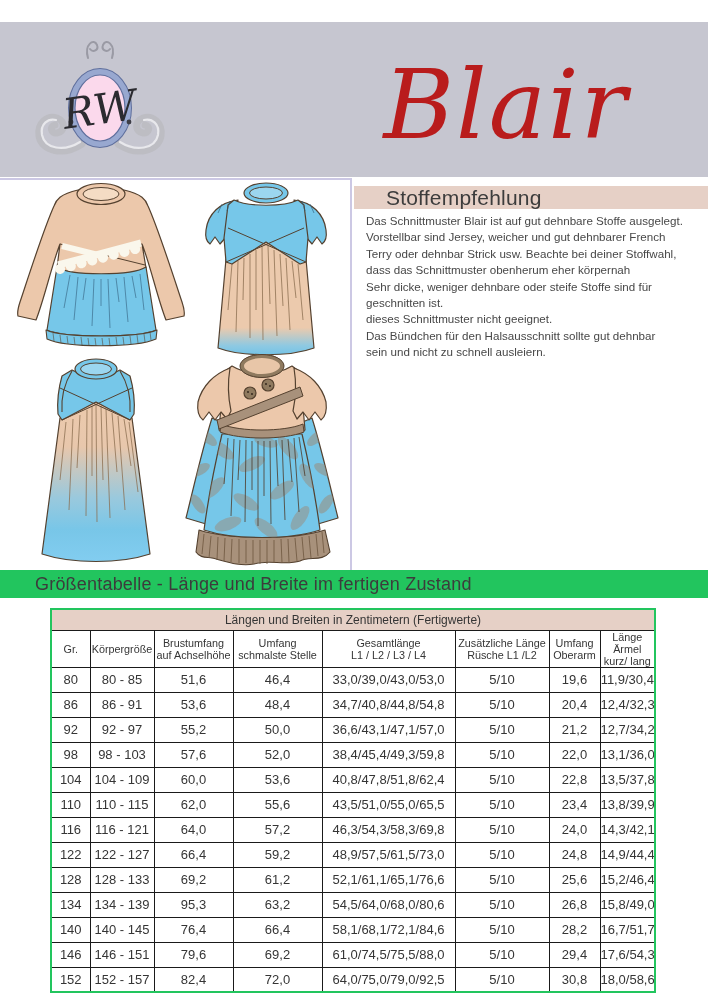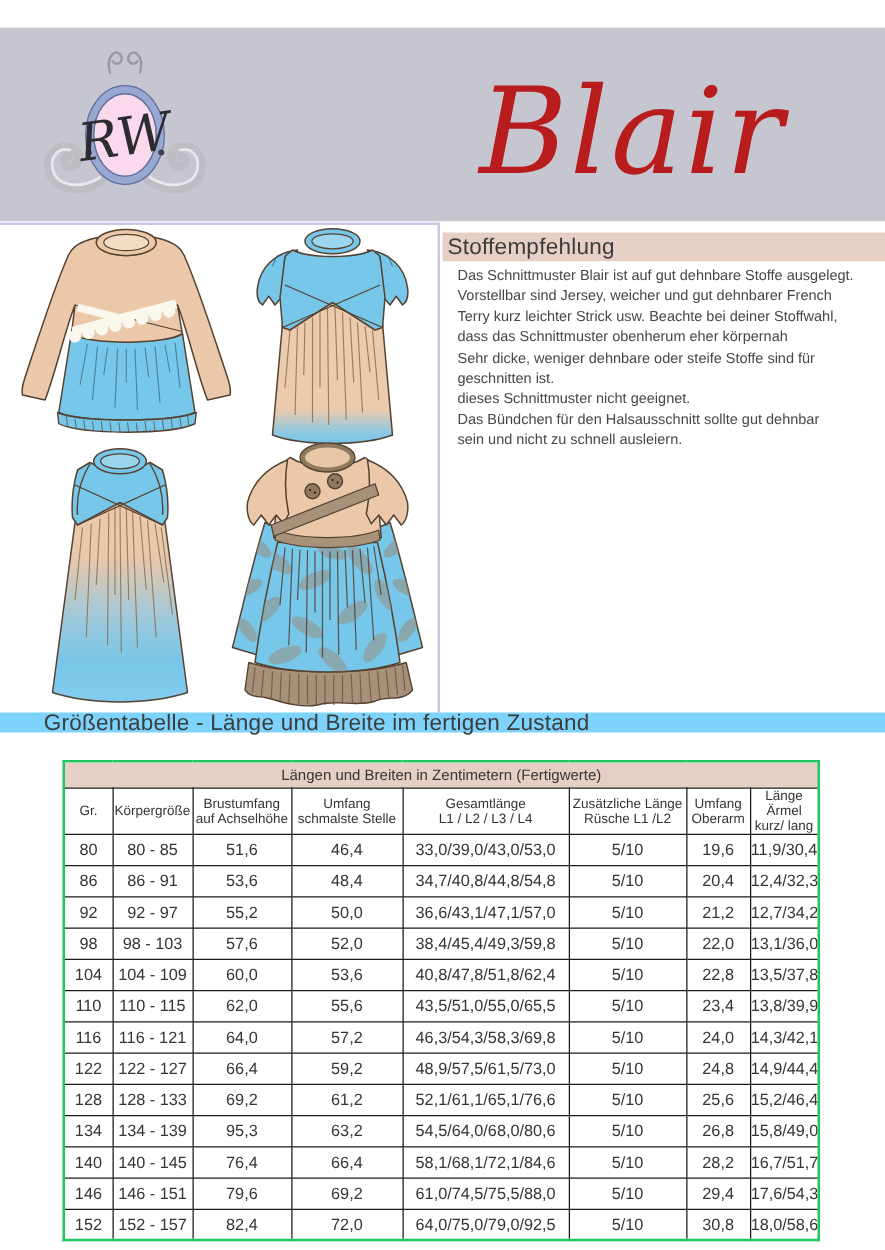--- a/index.html
+++ b/index.html
@@ -14,26 +14,26 @@
                  font-family:"DejaVu Serif", serif; font-style:italic; font-weight:400;
                  font-size:96px; line-height:130px; color:#b91c1c; text-align:center; letter-spacing:2px; }
 
   
   .illustrations { position:absolute; top:178px; left:0; width:352px; height:392px;
                    border-top:2px solid #ccc8e4; border-right:2px solid #ccc8e4; }
 
   
   .fabric { position:absolute; top:186px; left:354px; width:354px; }
   .fabric-bar { height:23px; background:#e6d0c6; display:flex; align-items:center; }
-  .fabric-bar span { font-size:18px; color:#3c3c3c; padding-left:4px; letter-spacing:0.2px; }
+  .fabric-bar span { font-size:21px; color:#3c3c3c; padding-left:4px; letter-spacing:0.2px;margin-left:28px; }
   .fabric-text { padding-top:4px; }
   .fabric-text .line { font-size:11.6px; line-height:16.4px; color:#474747; white-space:nowrap;margin-left:12px; }
 
   
-  .size-bar { position:absolute; top:570px; left:0; width:708px; height:16px; background:#7dd3fc;
+  .size-bar { position:absolute; top:570px; left:0; width:708px; height:28px; background:#22c55e;
               display:flex; align-items:center; }
   .size-bar span { padding-left:35px; font-size:18px; color:#3c3c3c; letter-spacing:0.2px; }
 
   table.sizes { position:absolute; top:608px; left:50px; width:604px;
                 border-collapse:collapse; table-layout:fixed; border:2px solid #22c55e; }
   table.sizes td, table.sizes th { border:1px solid #1a1a1a; text-align:center; vertical-align:middle;
                 color:#353535; overflow:hidden; }
   tr.caption-row td { background:#e6d0c6; height:21px; font-size:12px; font-weight:400; }
   tr.head-row th { height:30px; font-size:10.8px; font-weight:400; white-space:pre-line; line-height:12px; }
   tbody.data tr td { height:25px; font-size:13px; }
@@ -188,21 +188,21 @@
     </svg>
   </div>
 
   <div class="fabric">
     <div class="fabric-bar">
       <span>Stoffempfehlung</span>
     </div>
     <div class="fabric-text">
       <div class="line">Das Schnittmuster Blair ist auf gut dehnbare Stoffe ausgelegt.</div>
       <div class="line">Vorstellbar sind Jersey, weicher und gut dehnbarer French</div>
-      <div class="line">Terry kurz leichter Strick usw. Beachte bei deiner Stoffwahl,</div>
+      <div class="line">Terry oder dehnbar Strick usw. Beachte bei deiner Stoffwahl,</div>
       <div class="line">dass das Schnittmuster obenherum eher körpernah</div>
       <div class="line">Sehr dicke, weniger dehnbare oder steife Stoffe sind für</div>
       <div class="line">geschnitten ist.</div>
       <div class="line">dieses Schnittmuster nicht geeignet.</div>
       <div class="line">Das Bündchen für den Halsausschnitt sollte gut dehnbar</div>
       <div class="line">sein und nicht zu schnell ausleiern.</div>
     </div>
   </div>
 
   <div class="size-bar">

